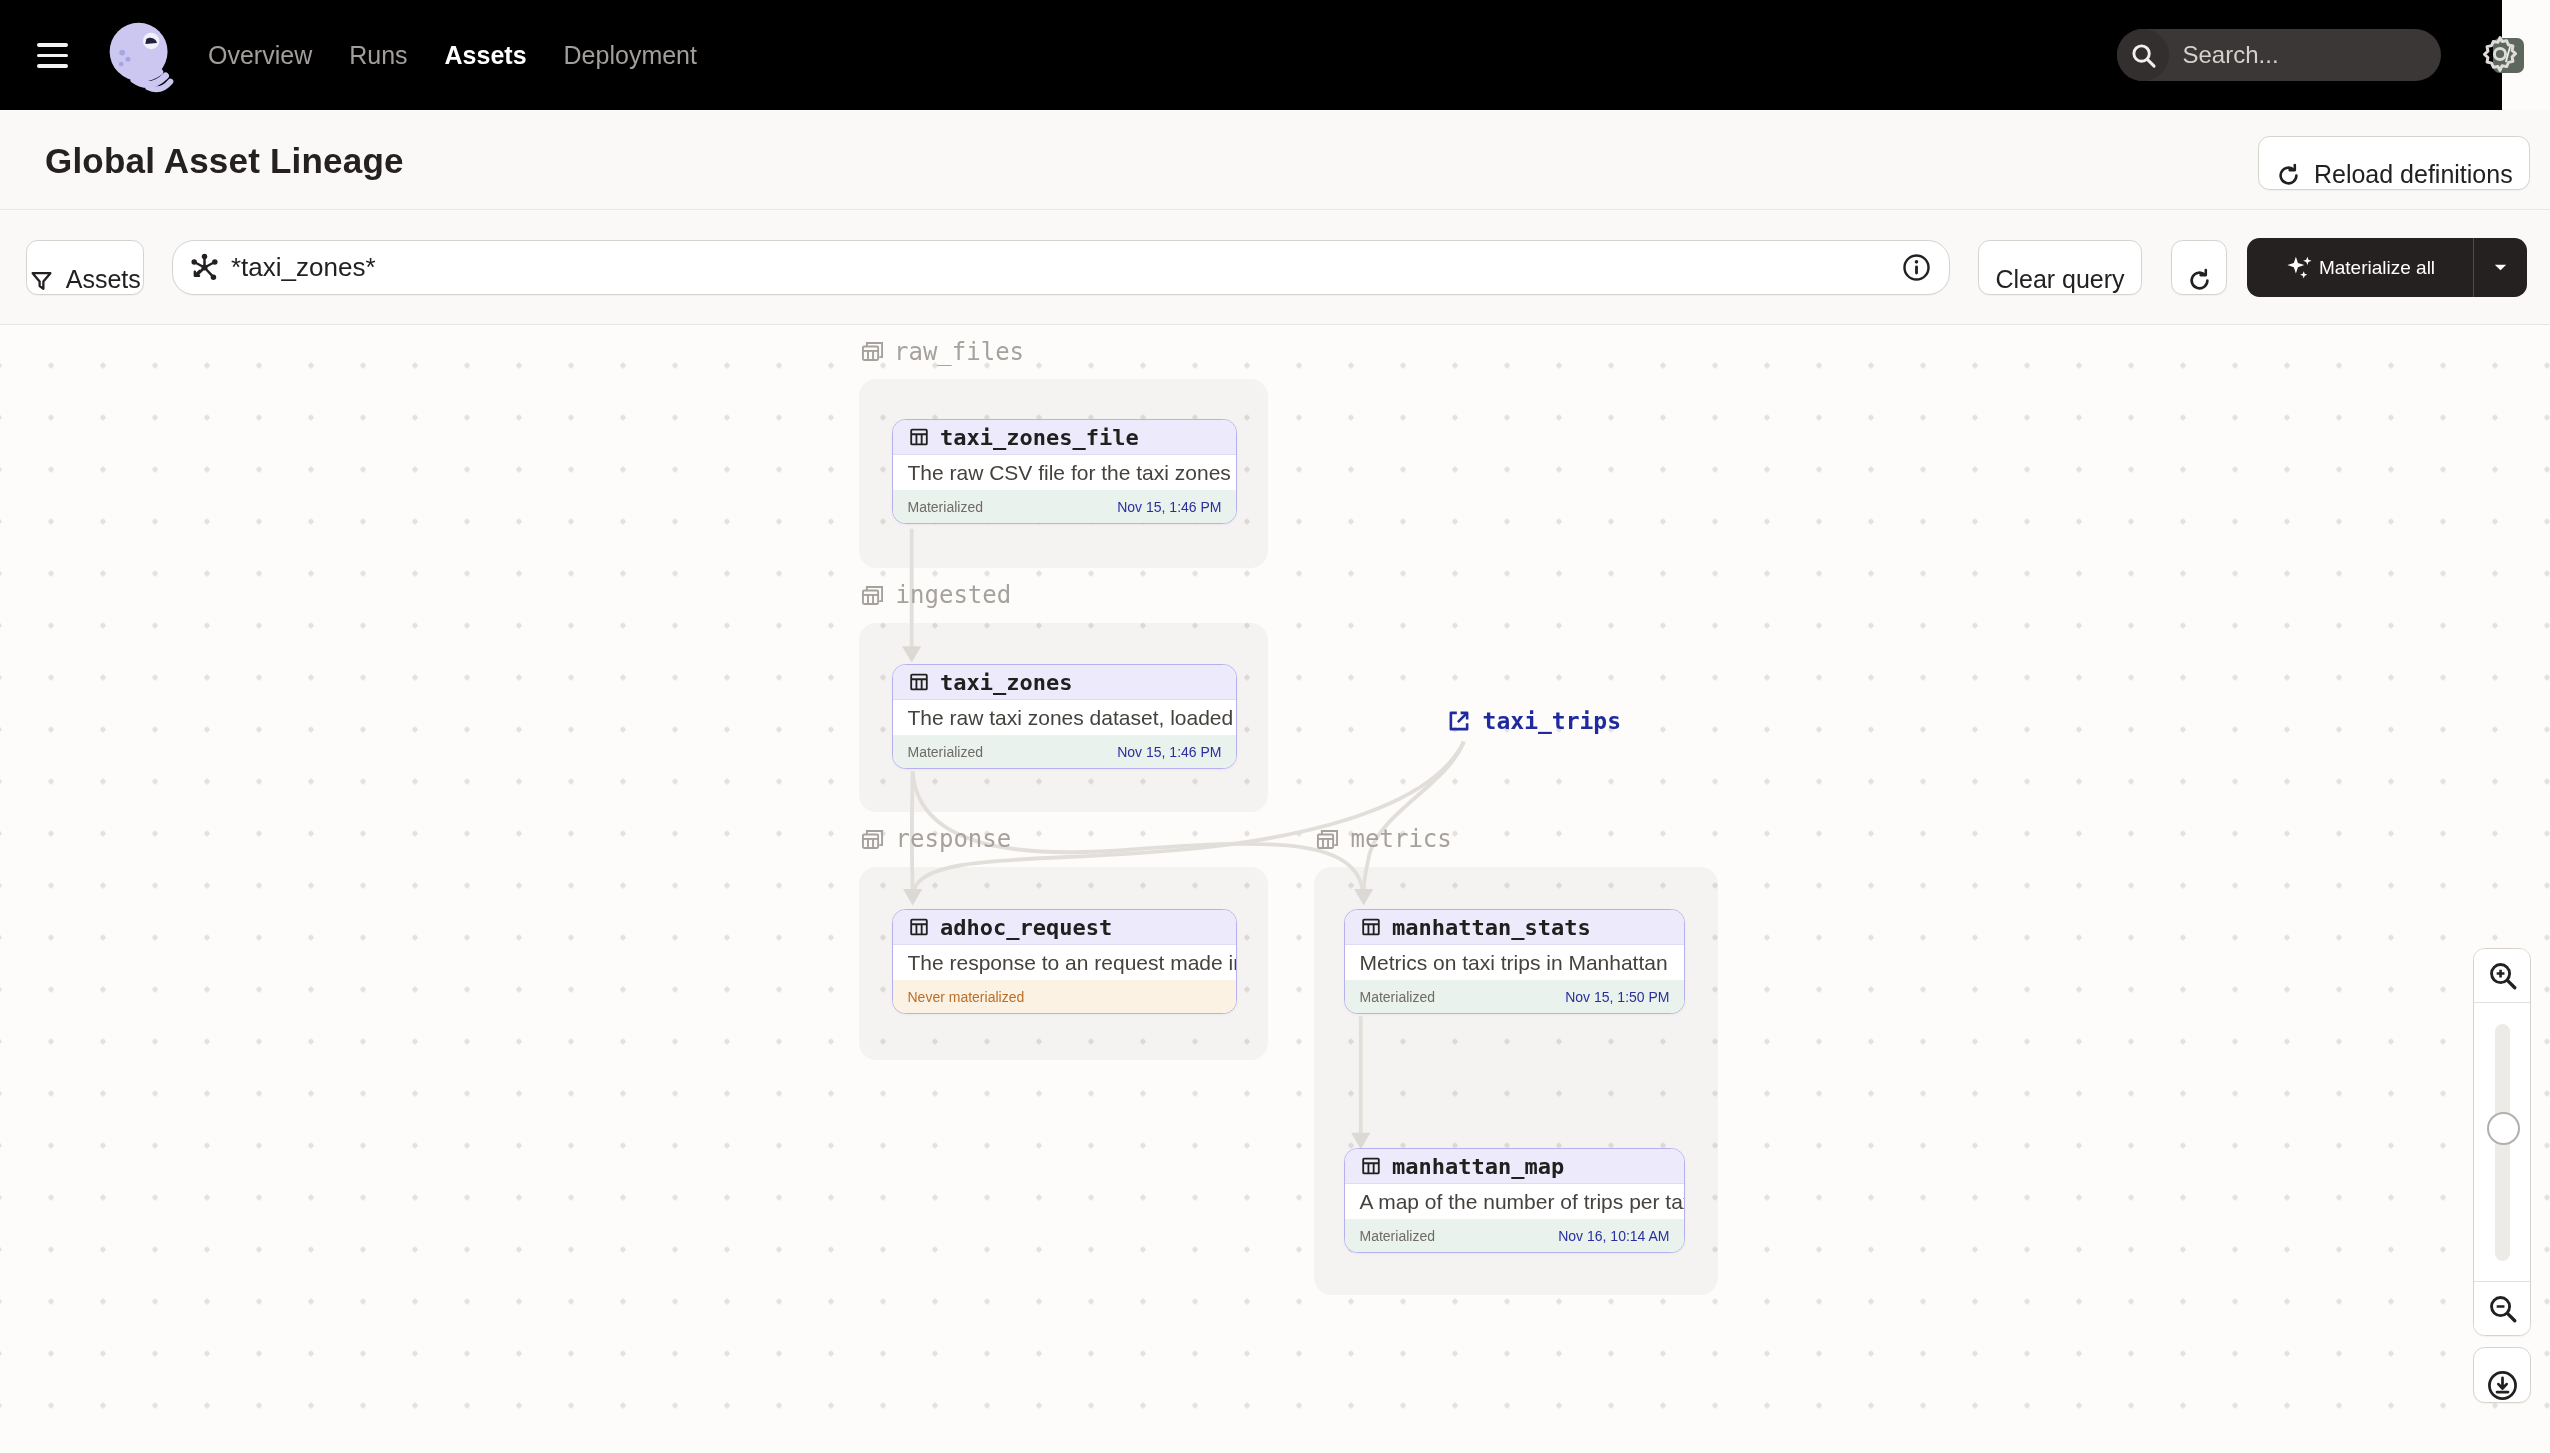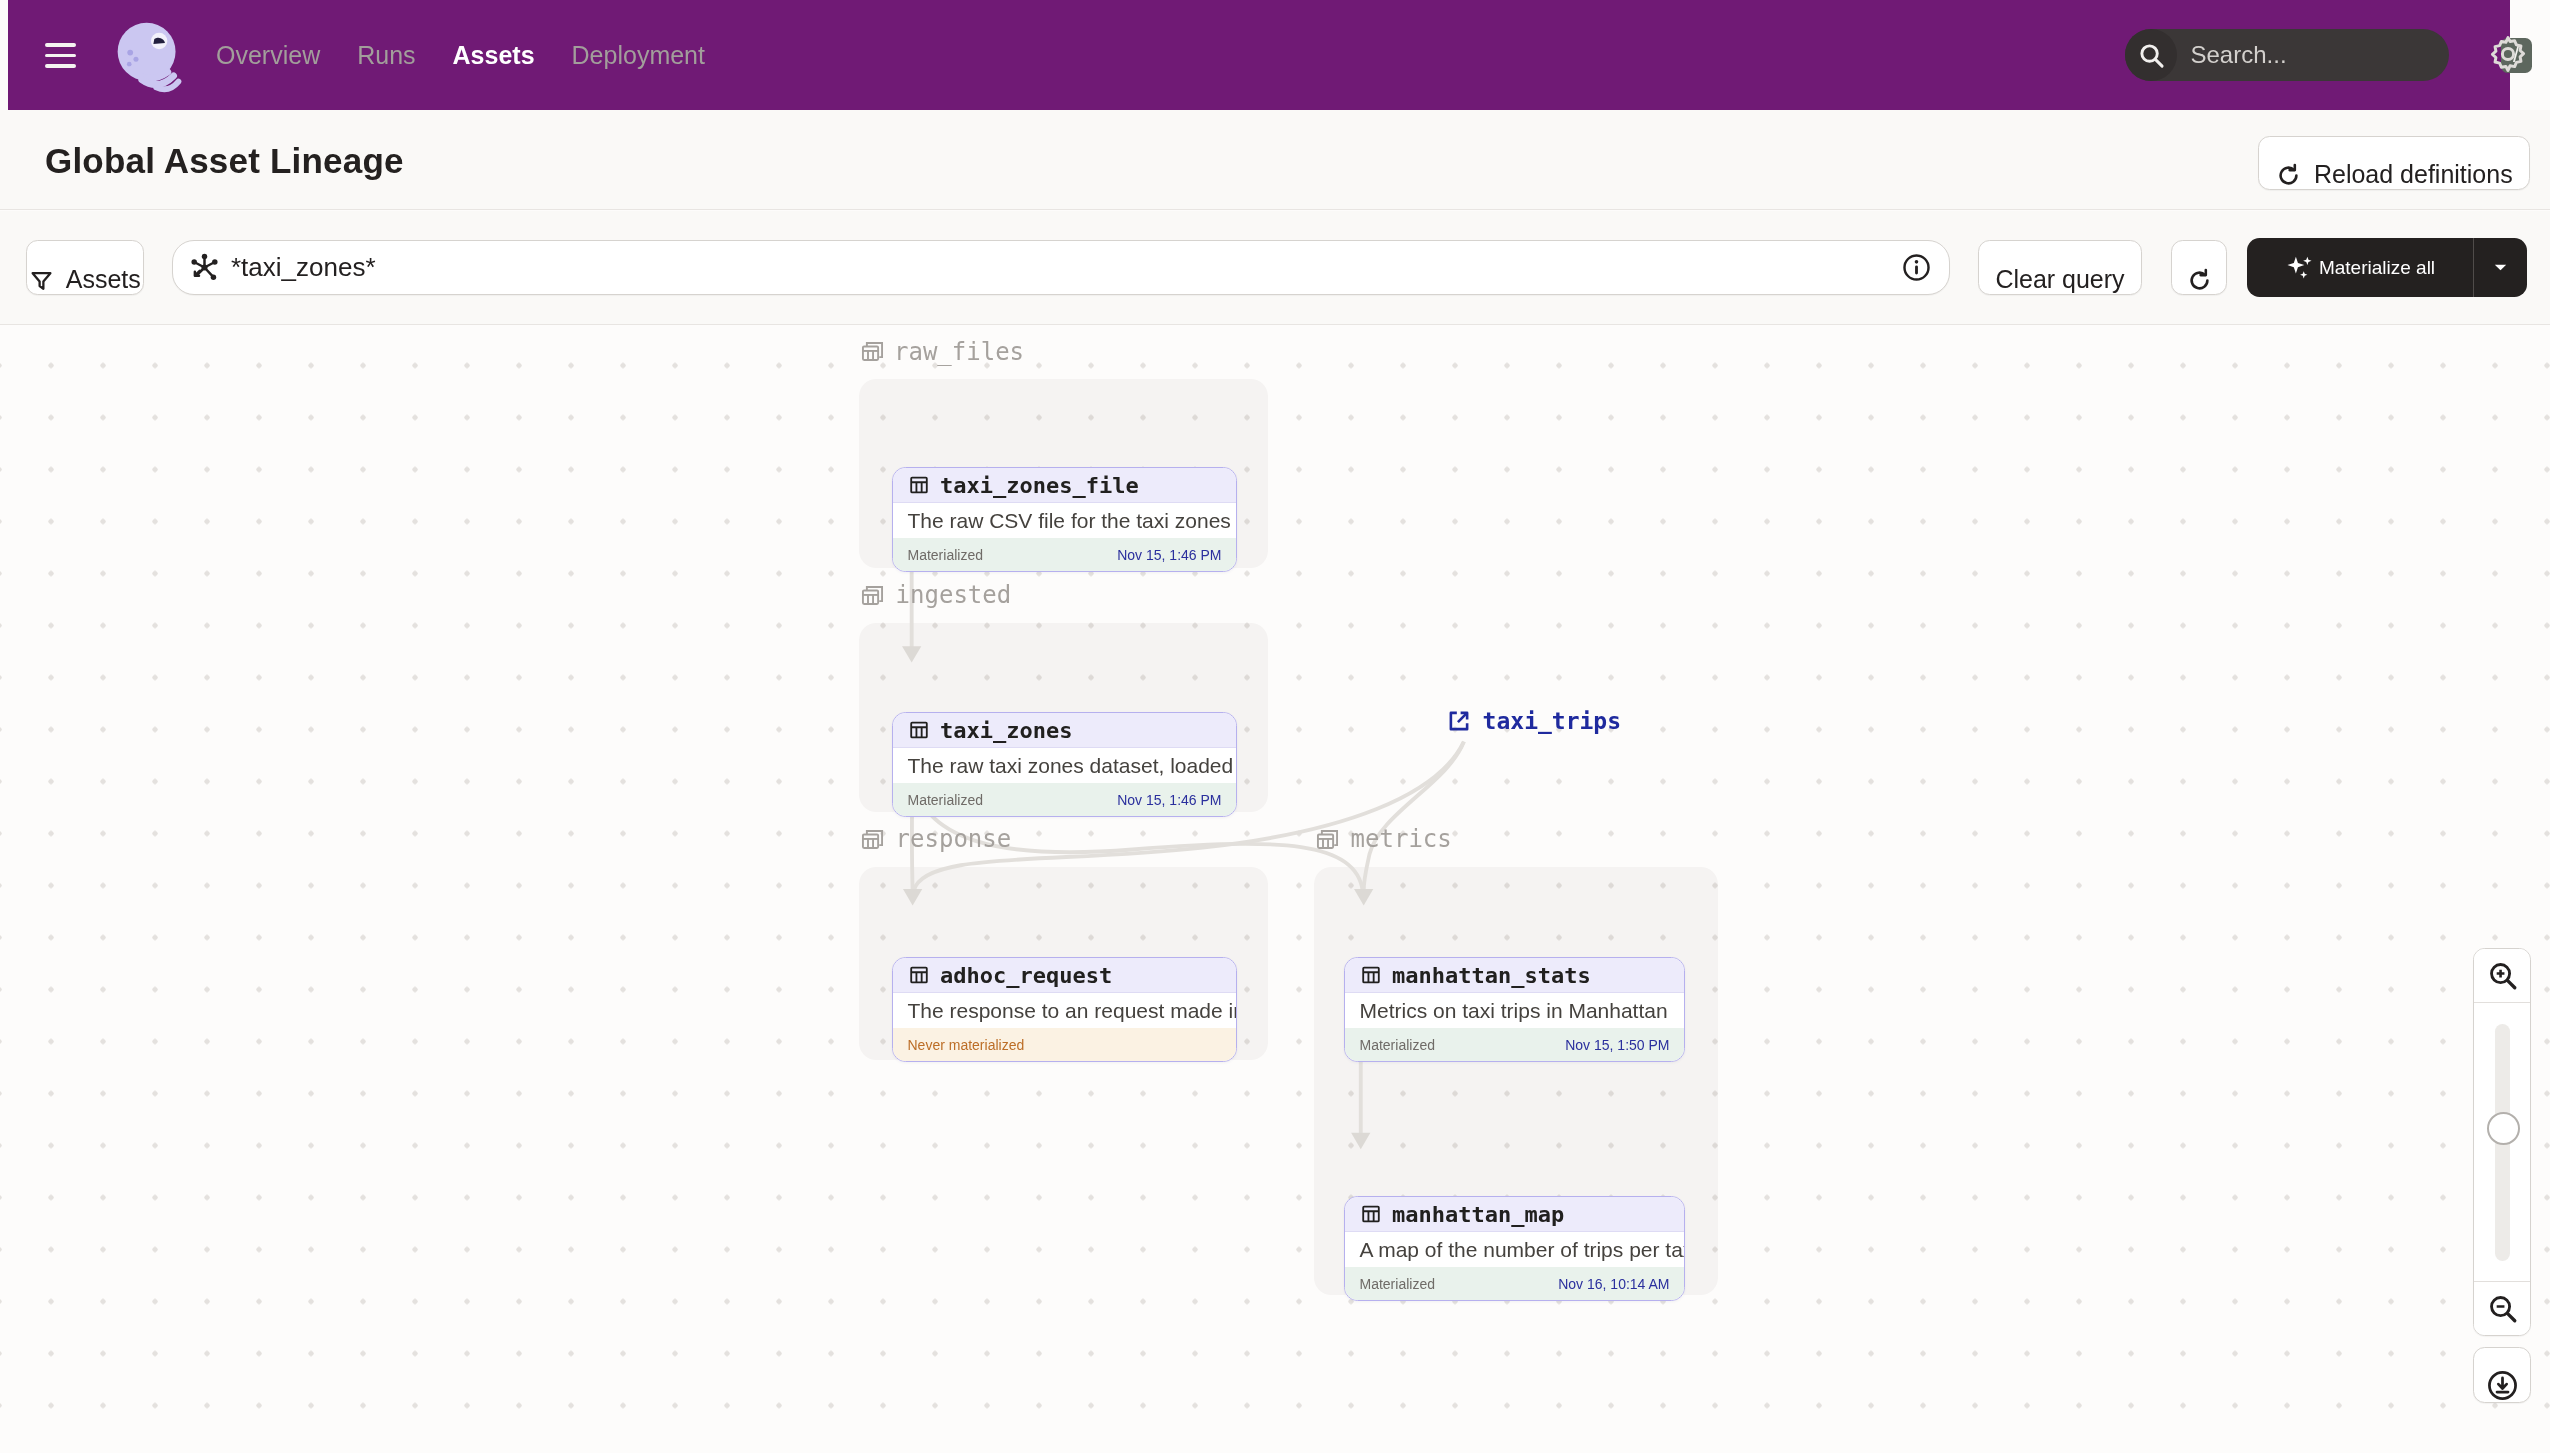--- a/index.html
+++ b/index.html
@@ -1,20 +1,20 @@
 <!DOCTYPE html>
 <html><head>
 <meta charset="utf-8">
 <style>
   * { margin:0; padding:0; box-sizing:border-box; }
   html,body { width:2550px; height:1453px; overflow:hidden; }
   body { font-family:"Liberation Sans",sans-serif; background:#fdfcfb; position:relative; color:#232020; }
 
   
-  .nav { position:absolute; top:0; left:8px; width:2502px; height:110px; background:#701a75; display:flex; align-items:center; }
+  .nav { position:absolute; top:0; left:0; width:2502px; height:110px; background:#000000; display:flex; align-items:center; }
   .hamburger { position:absolute; left:37px; top:38px; width:33px; height:35px; display:flex; flex-direction:column; justify-content:space-between; padding:4.8px 0; cursor:pointer; }
   .hamburger span { display:block; width:31px; height:3.9px; background:#f5f3f1; border-radius:1.9px; }
   .logo { position:absolute; left:100px; top:13.5px; width:83px; height:83px; }
   .nav-links { position:absolute; left:208px; top:0; height:110px; display:flex; align-items:center; gap:37px; }
   .nav-link { font-size:25px; color:#a29e9b; cursor:pointer; }
   .nav-link.active { color:#ffffff; font-weight:bold; }
   .search-pill { position:absolute; left:2117px; top:29px; width:324px; height:52px; background:#3b3737; border-radius:26px; display:flex; align-items:center; }
   .search-circle { width:52px; height:52px; border-radius:50%; background:#332f2f; display:flex; align-items:center; justify-content:center; flex:0 0 auto; }
   .search-input { flex:1; background:transparent; border:none; outline:none; color:#e8e6e3; font-size:24px; padding-left:13.5px; font-family:"Liberation Sans",sans-serif; }
   .search-input::placeholder { color:#d3d0cd; opacity:1; }
@@ -39,21 +39,21 @@
   .materialize-caret { width:54px; border-left:1px solid #504c4a; display:flex; align-items:center; justify-content:center; }
 
   
   .canvas { position:absolute; top:326px; left:0; width:2550px; height:1128px; background:#fdfcfb;
     background-image:radial-gradient(circle, #e4e1de 2.5px, transparent 2.7px);
     background-size:52px 52px; background-position:25px 13.5px; }
   .group-box { position:absolute; background:rgba(62,54,46,0.045); border-radius:17.3px; }
   .group-label { position:absolute; display:flex; align-items:center; gap:9.6px; font-family:"DejaVu Sans Mono",monospace; font-size:24px; color:#a5a19d; }
   .edges { position:absolute; left:0; top:0; }
 
-  .node { position:absolute; width:345px; border:1.9px solid #b6b0ee; border-radius:13.5px; background:#fff; overflow:hidden; box-shadow:0 1px 2.9px rgba(40,35,90,.05); cursor:pointer;margin-top:48px; }
+  .node { position:absolute; width:345px; border:1.9px solid #b6b0ee; border-radius:13.5px; background:#fff; overflow:hidden; box-shadow:0 1px 2.9px rgba(40,35,90,.05); cursor:pointer; }
   .node-header { height:35px; background:#edebfb; border-bottom:1px solid #dedbf4; display:flex; align-items:center; gap:10.6px; padding:0 14.5px; font-family:"DejaVu Sans Mono",monospace; font-weight:bold; font-size:22px; color:#21201f; }
   .node-desc { height:35px; display:flex; align-items:center; padding:0 14.5px; font-size:21px; color:#45423e; background:#fff; white-space:nowrap; overflow:hidden; }
   .node-footer { height:33px; display:flex; align-items:center; justify-content:space-between; padding:0 14.5px; font-size:14px; }
   .footer-mat { background:#e9f2ec; }
   .footer-never { background:#fbf2e3; }
   .status-label { color:#6f6b67; }
   .status-never { color:#bc6e27; }
   .timestamp { color:#2a2f9d; }
 
   .external-asset { position:absolute; display:flex; align-items:center; gap:10.6px; font-family:"DejaVu Sans Mono",monospace; font-weight:bold; font-size:23px; color:#1f2a9e; cursor:pointer; }

